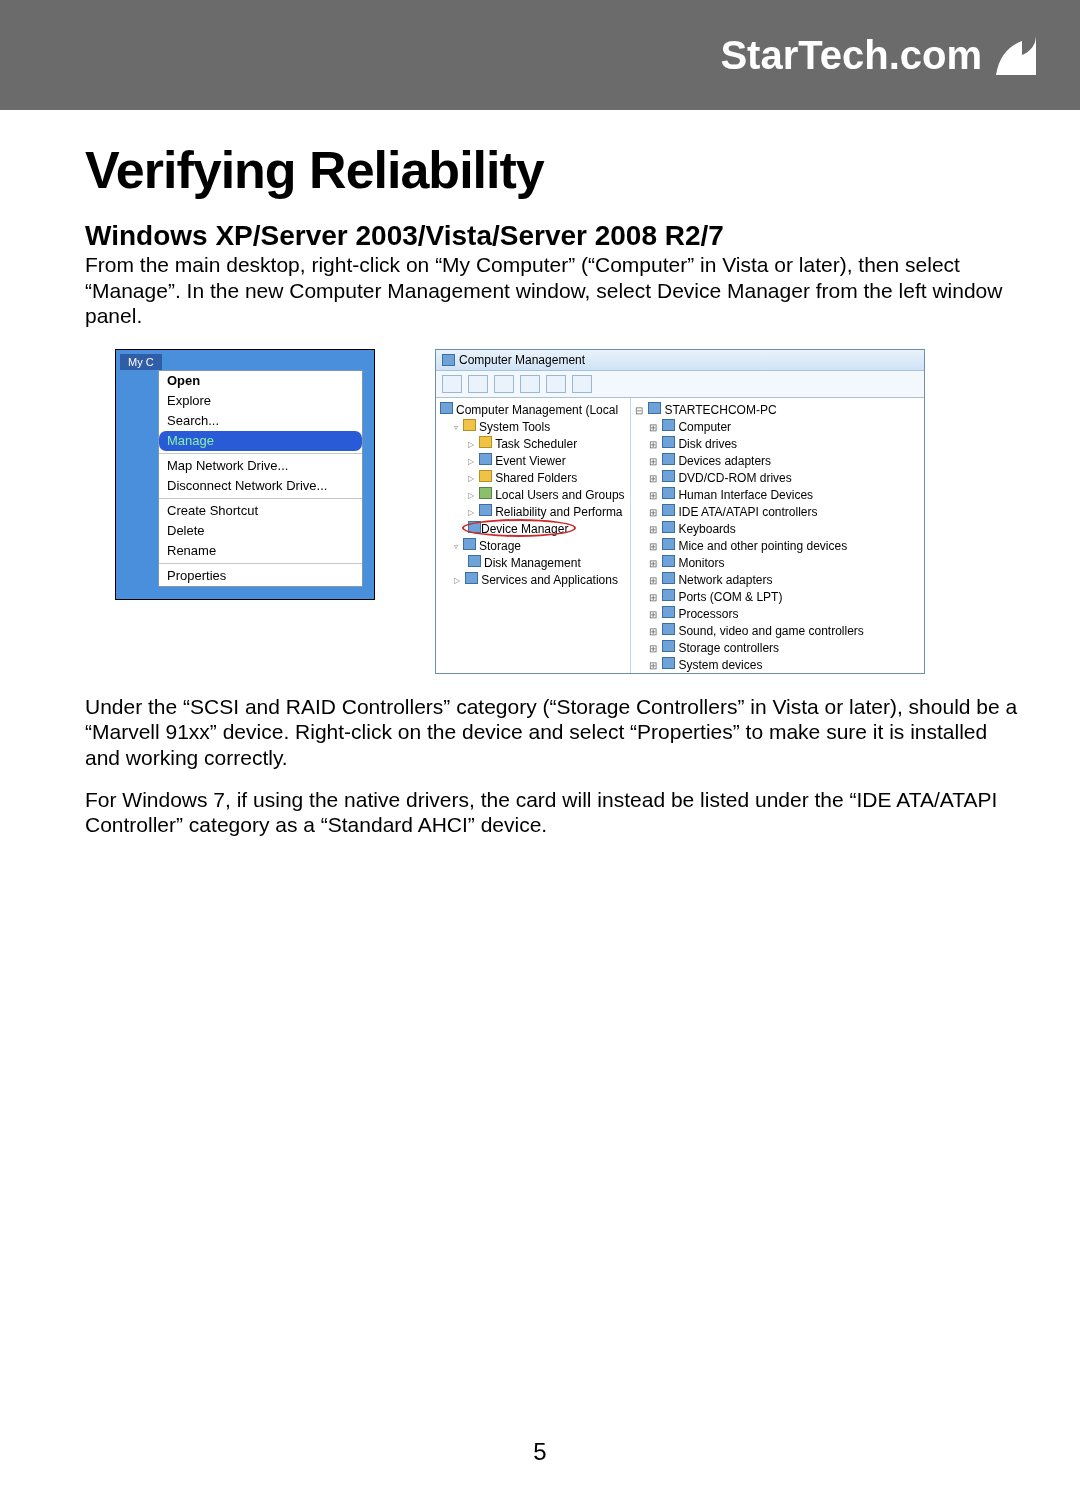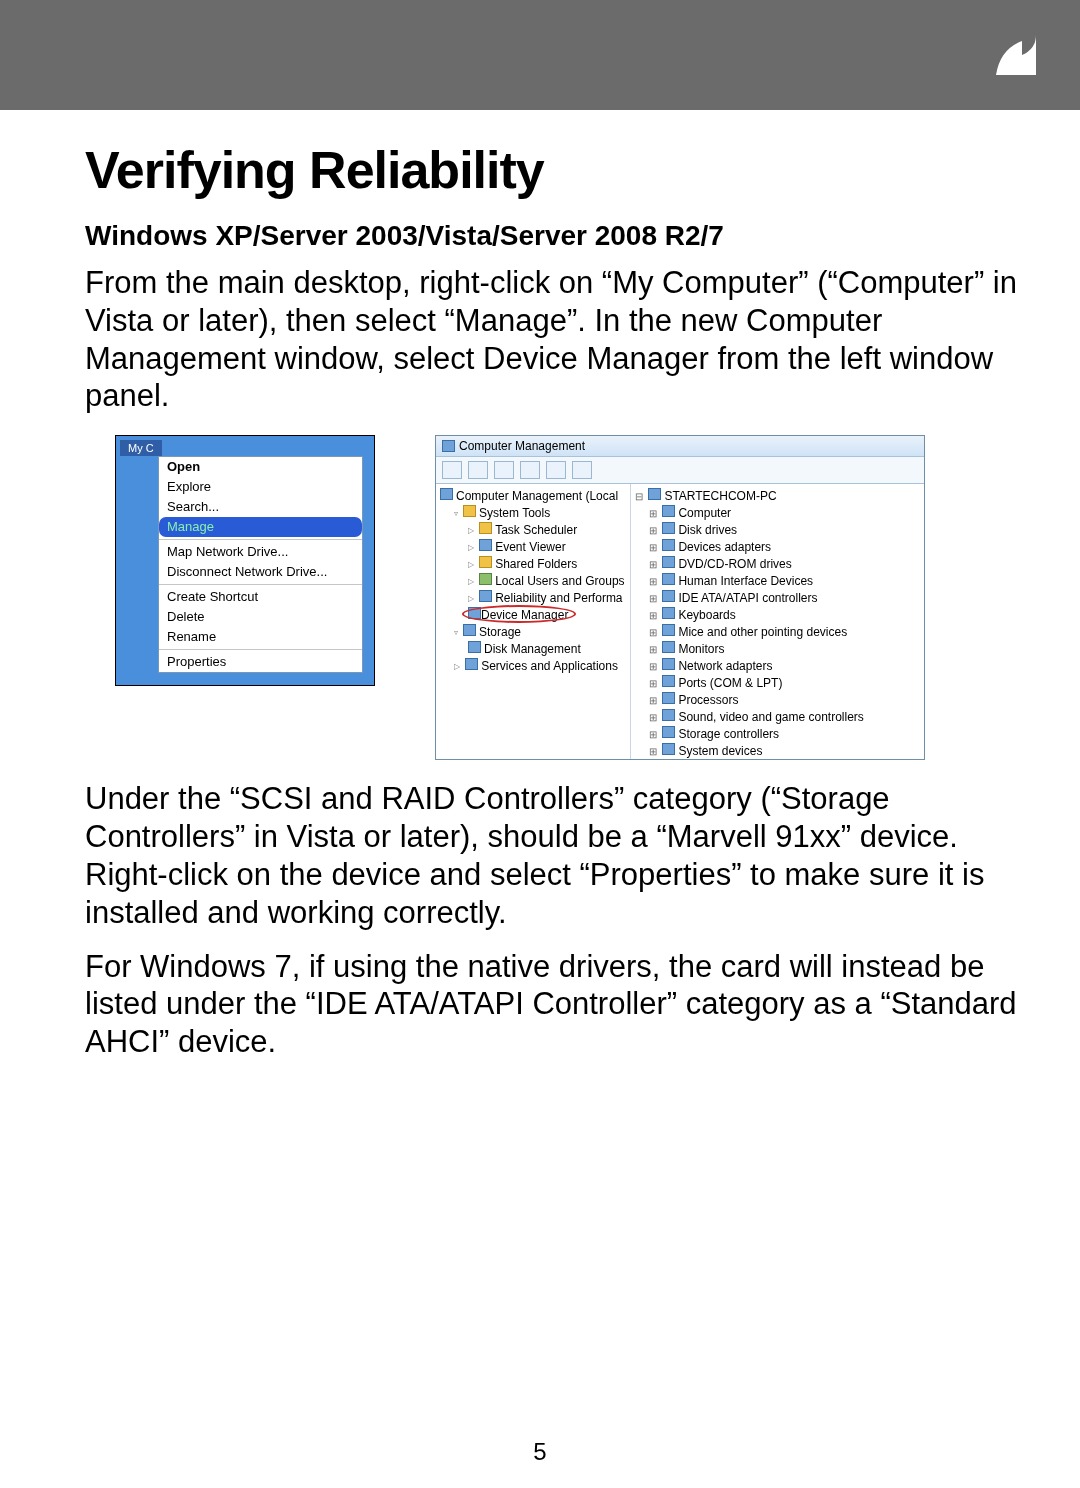--- a/index.html
+++ b/index.html
@@ -37,24 +37,23 @@
     font-family: "Arial Narrow", Arial, sans-serif;
     font-stretch: condensed;
     font-size: 52px;
     font-weight: 700;
     letter-spacing: -1px;
     margin-bottom: 20px;
   }
   h2 {
     font-size: 28px;
     font-weight: bold;
-    margin-bottom: 12px;
   }
   p.body {
-    font-size: 31px;
+    font-size: 21px;
     line-height: 1.22;
     margin-bottom: 16px;
   }
   .figures {
     display: flex;
     gap: 60px;
     margin: 20px 0 20px 30px;
     align-items: flex-start;
   }
   
@@ -172,20 +171,21 @@
     left:0; right:0;
     text-align:center;
     font-size:24px;
   }
 </style>
 </head>
 <body>
 
 <div class="header-band">
   <div class="logo-wrap">
+    <span>StarTech.com</span>
     <svg class="logo-mark" viewBox="0 0 48 48">
       <path d="M4 44 Q8 18 30 10 L30 24 Q44 18 44 4 L44 44 Z" fill="#fff"></path>
     </svg>
   </div>
 </div>
 
 <div class="content">
   <h1>Verifying Reliability</h1>
   <h2>Windows XP/Server 2003/Vista/Server 2008 R2/7</h2>
   <p class="body">From the main desktop, right-click on “My Computer” (“Computer” in Vista or later), then select “Manage”. In the new Computer Management window, select Device Manager from the left window panel.</p>

